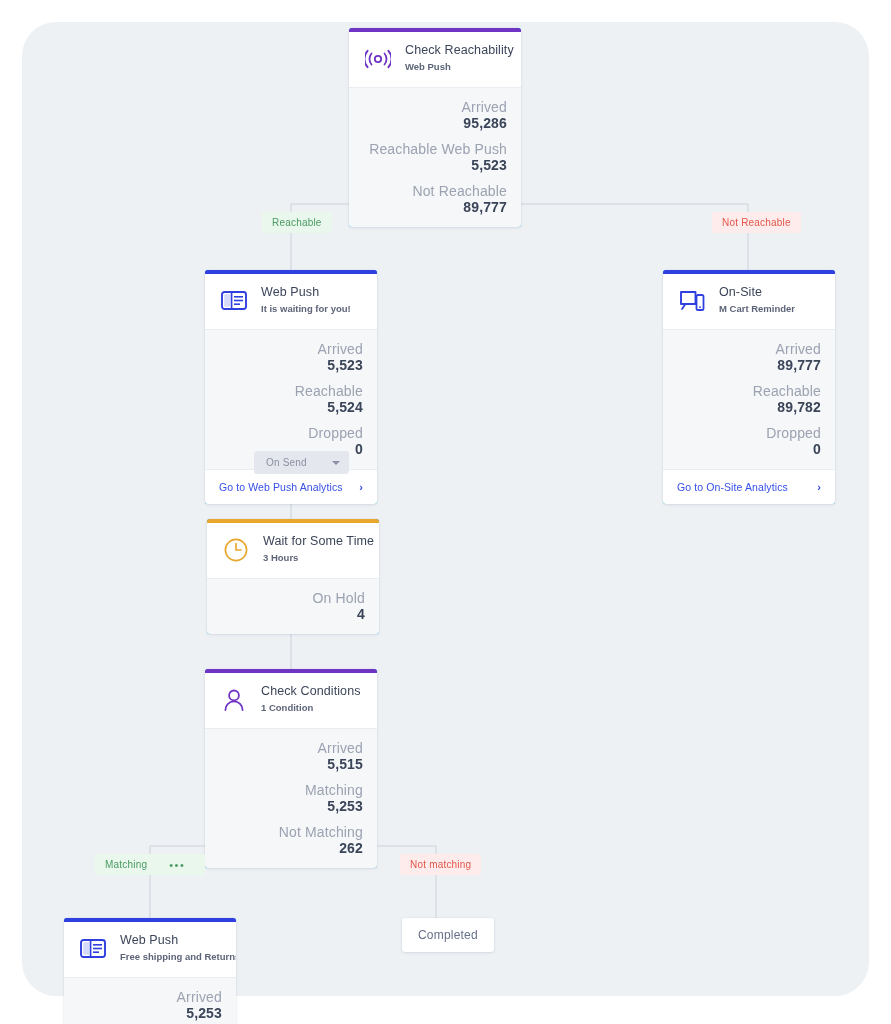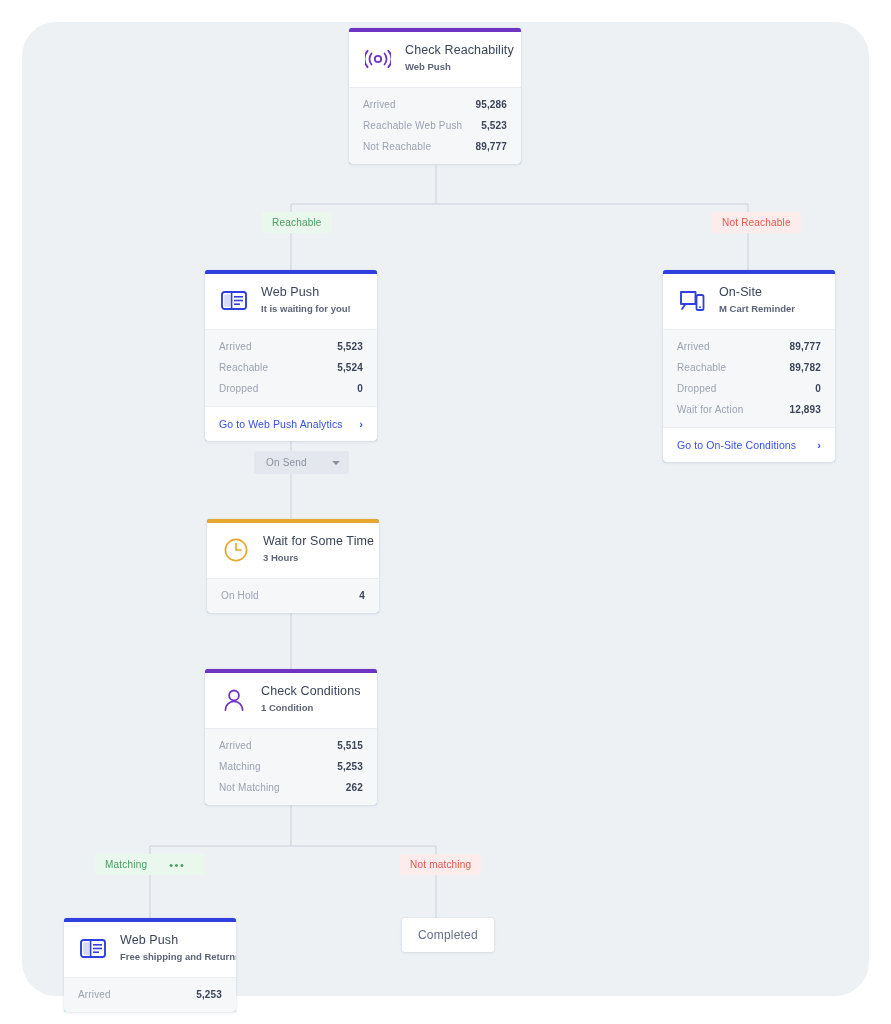--- a/index.html
+++ b/index.html
@@ -81,23 +81,24 @@
     white-space: nowrap;
   }
   .stats {
     background: #f6f7f9;
     border-top: 1px solid #e9ecf1;
     padding: 6px 0 7px 0;
   }
   .stat {
     display: flex;
     justify-content: space-between;
-    align-items: center;
+    align-items: flex-end;
     padding: 5px 14px;
-    font-size: 10px;
+    font-size: 14px;
+    flex-direction: column;
   }
   .stat-label { color: #9ba2b1; letter-spacing: .15px; }
   .stat-value { color: #3b4559; font-weight: bold; letter-spacing: .15px; }
 
   .node-link {
     display: flex;
     justify-content: space-between;
     align-items: flex-end;
     padding: 11px 14px;
     background: #ffffff;
@@ -295,27 +296,23 @@
       <span class="stat-value">89,777</span>
     </div>
     <div class="stat">
       <span class="stat-label">Reachable</span>
       <span class="stat-value">89,782</span>
     </div>
     <div class="stat">
       <span class="stat-label">Dropped</span>
       <span class="stat-value">0</span>
     </div>
-    <div class="stat">
-      <span class="stat-label">Wait for Action</span>
-      <span class="stat-value">12,893</span>
-    </div>
   </div>
   <div class="node-link">
-    <span>Go to On-Site Conditions</span>
+    <span>Go to On-Site Analytics</span>
     <span class="chev">›</span>
   </div>
 </div>
 
 <div class="node" id="n-wait" style="left:207px; top:519px; width:172px;">
   <div class="accent" style="background:#e8a72e;"></div>
   <div class="node-head">
     <div class="node-ico">
       <svg width="26" height="26" viewBox="0 0 26 26">
         <circle cx="13" cy="13" r="10.6" fill="none" stroke="#e8a72e" stroke-width="1.7"></circle>

